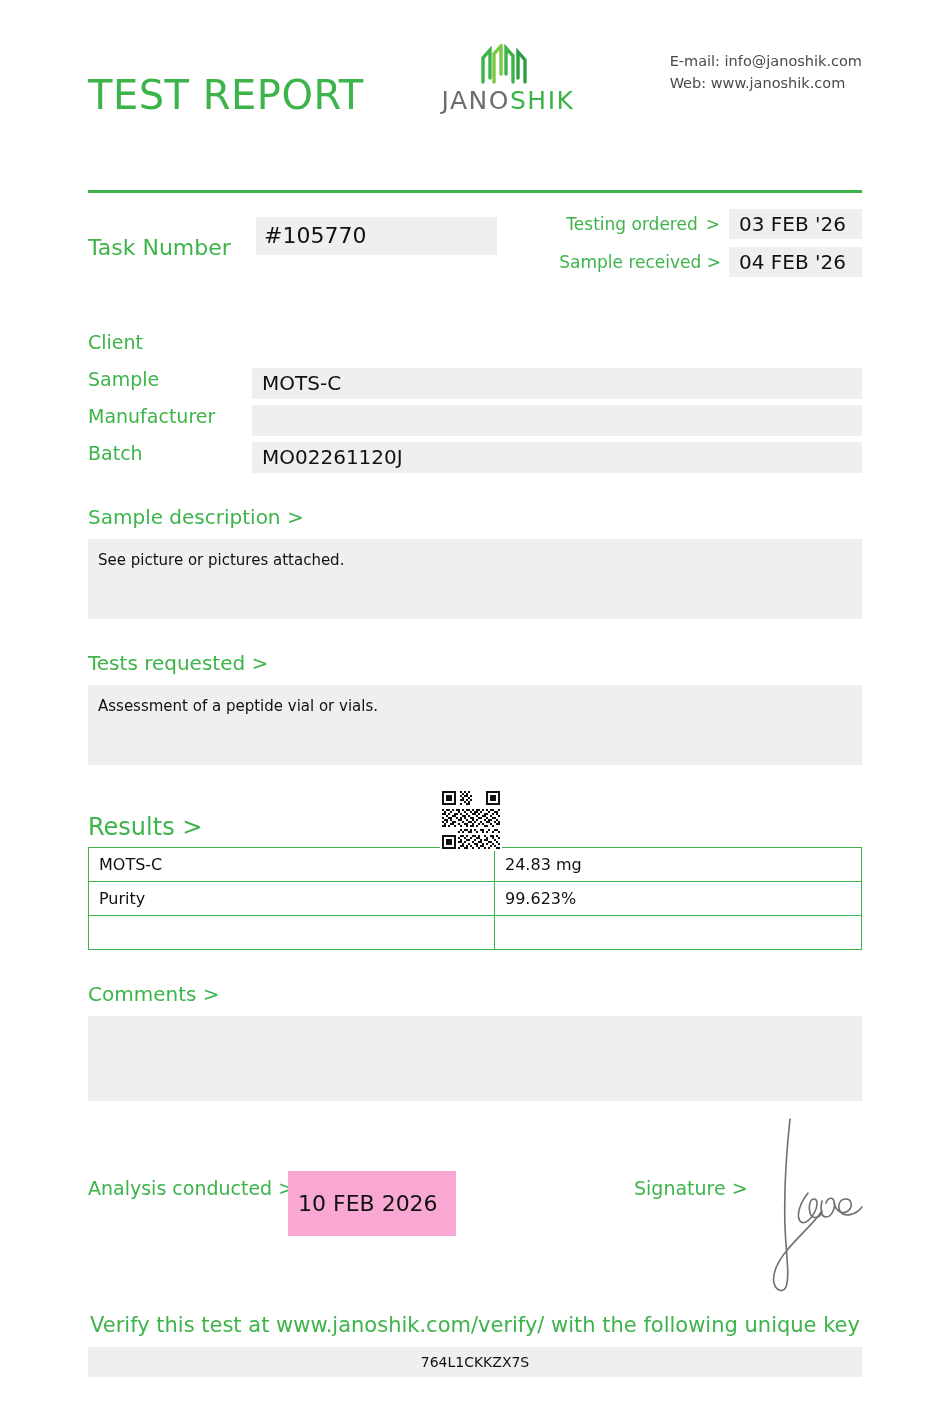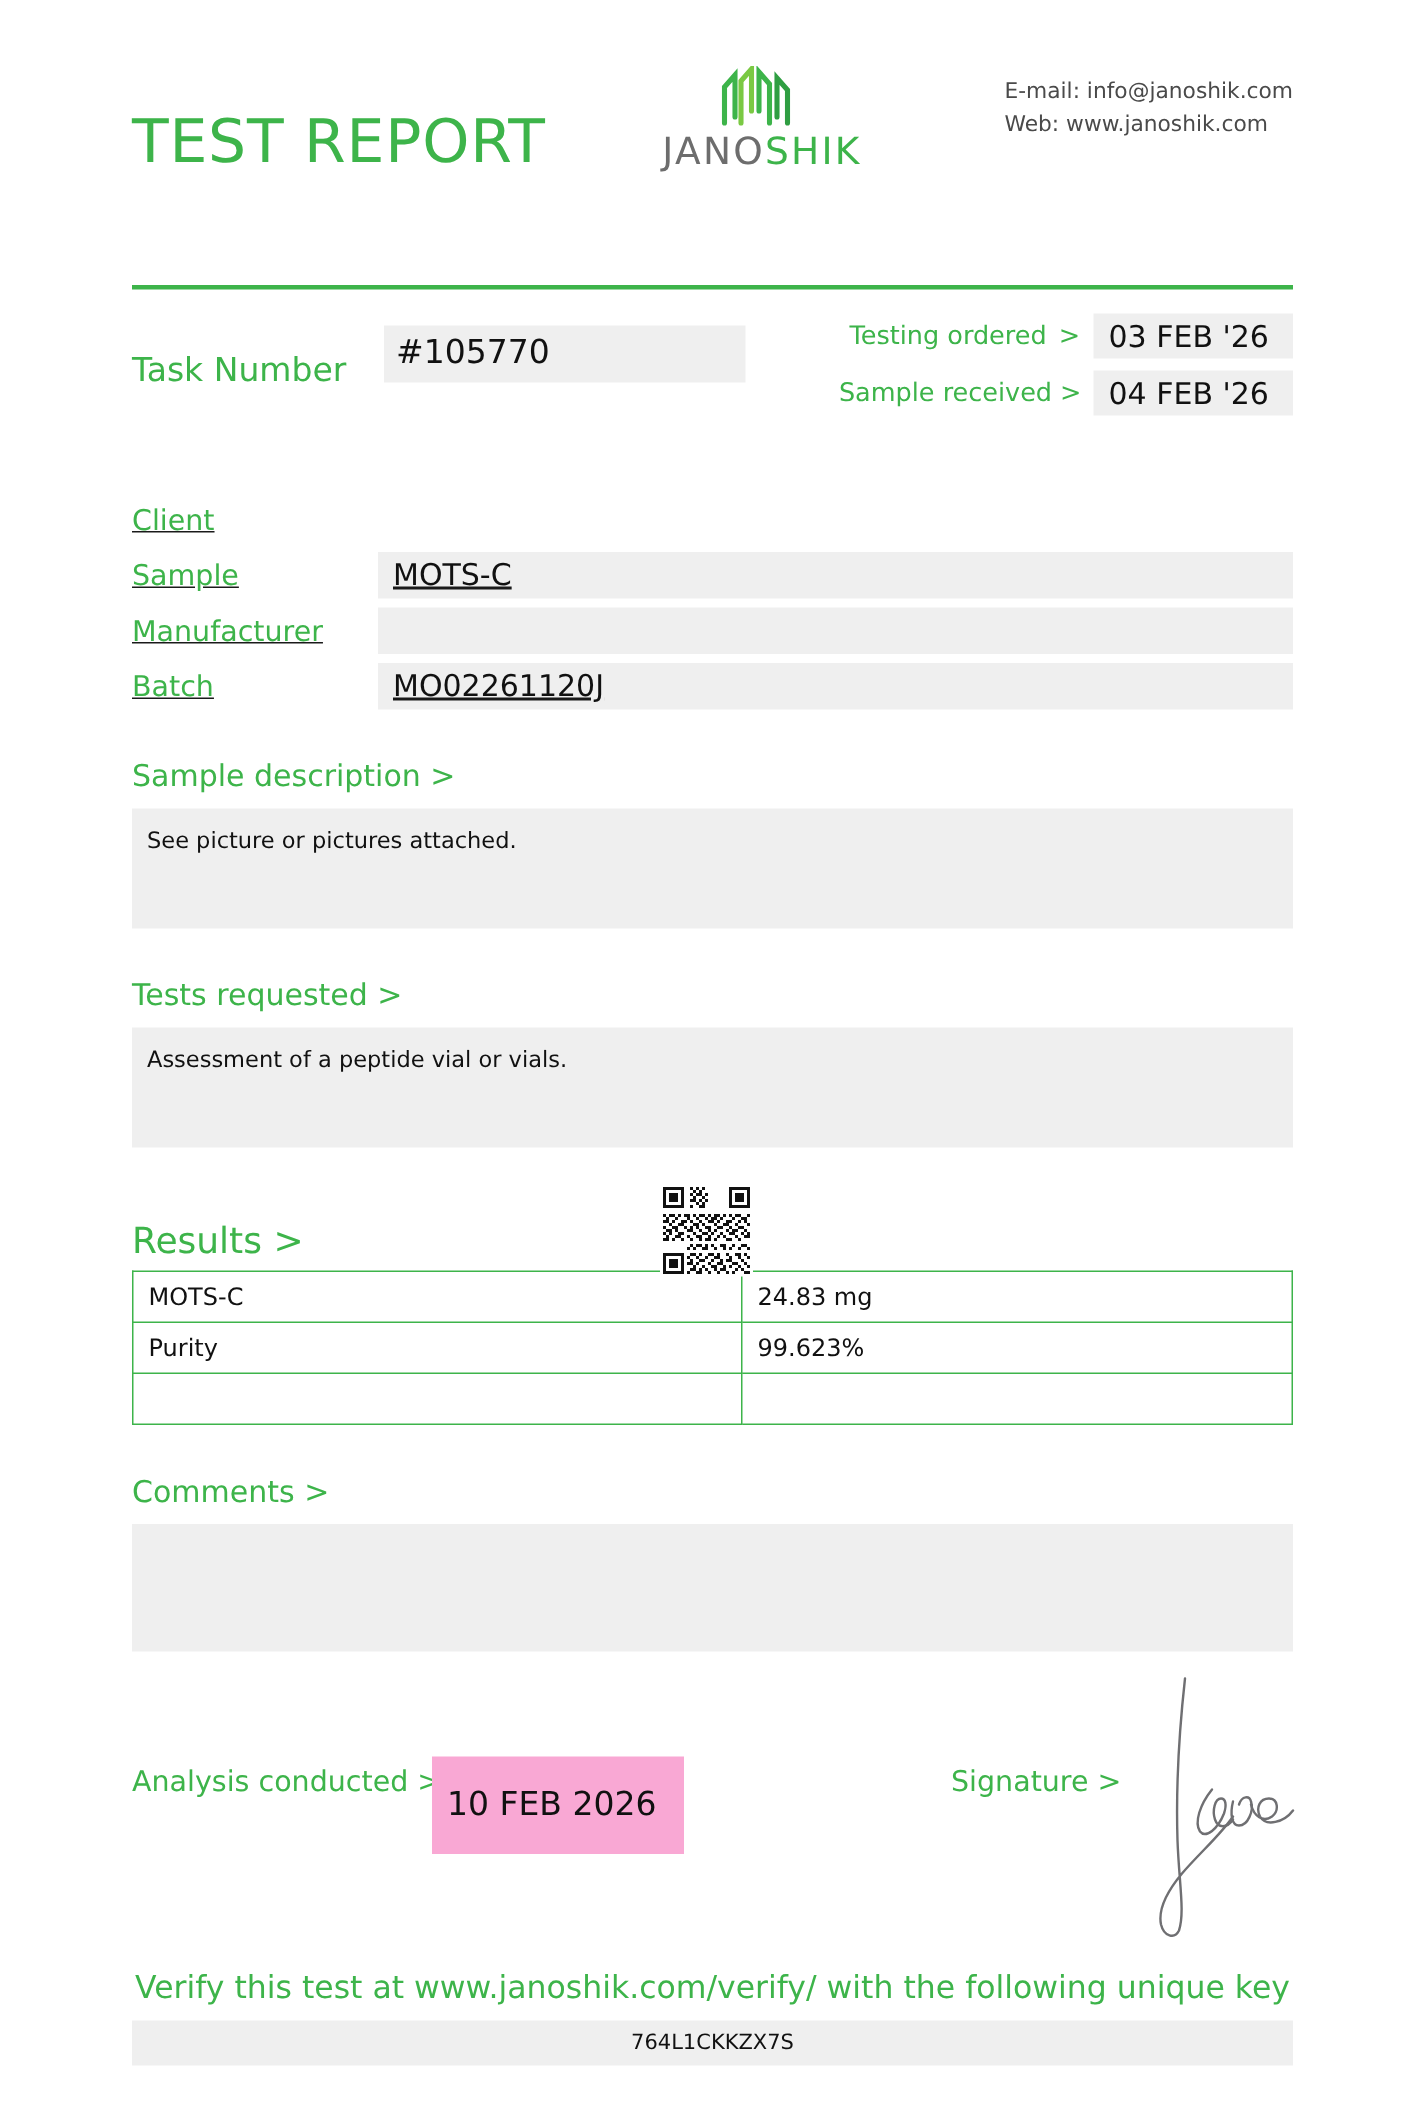--- a/index.html
+++ b/index.html
@@ -129,24 +129,23 @@
     padding: 3px 10px;
     min-width: 133px;
     box-sizing: border-box;
   }
   
   .info {
     margin-top: 42px;
   }
   .info-row {
     display: flex;
-    align-items: center;
+    align-items: flex-start;
     margin-bottom: 6px;
     height: 31px;
-    text-decoration: underline;
   }
   .info-label {
     width: 164px;
     font-size: 19px;
     color: #3db44a;
     flex: 0 0 164px;
   }
   .info-value {
     flex: 1;
     background: #efefef;

